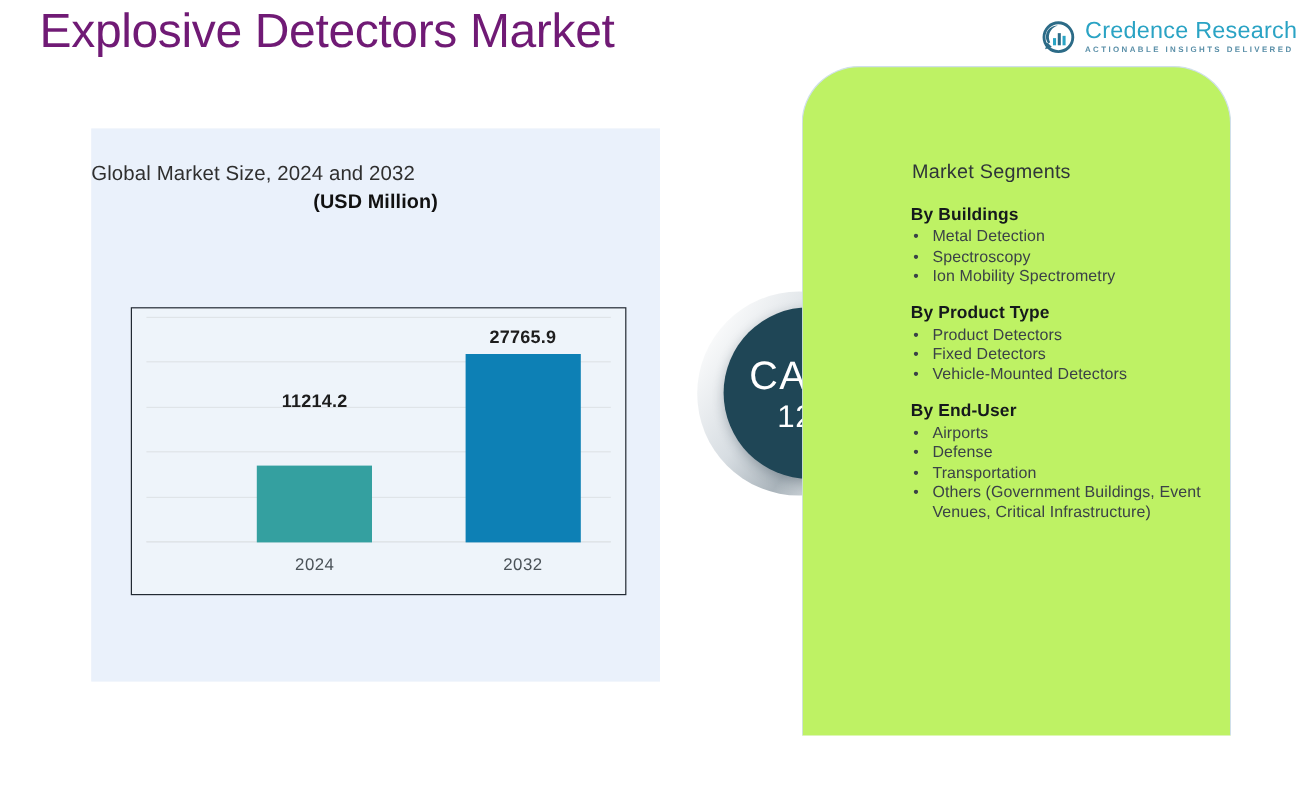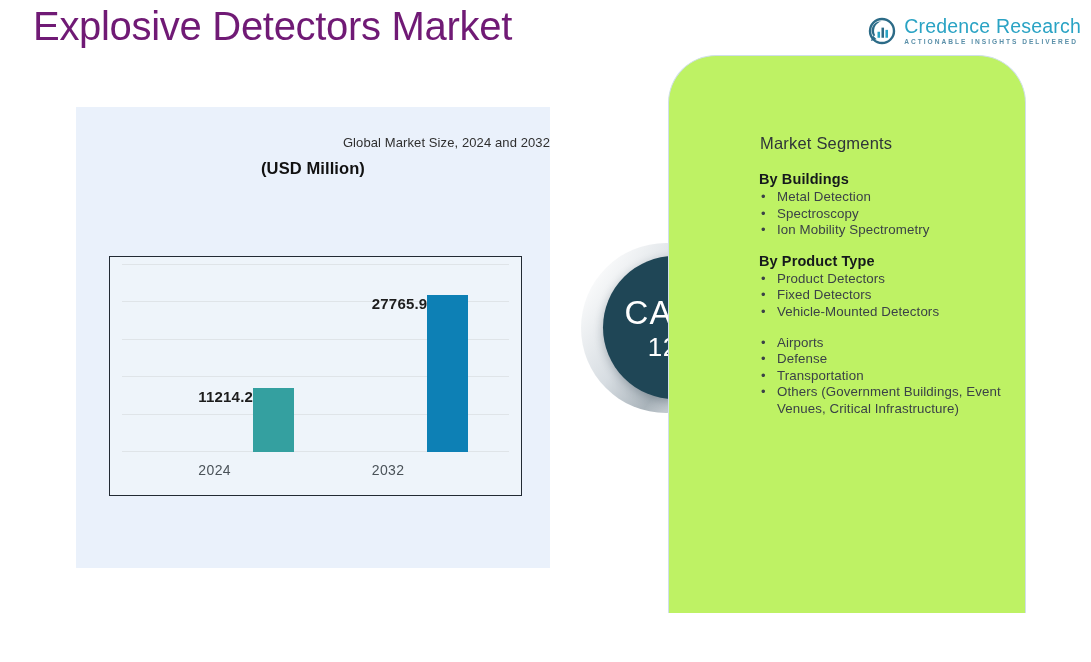--- a/index.html
+++ b/index.html
@@ -77,22 +77,22 @@
     top: 107px;
     width: 474px;
     height: 461px;
     background: #eaf1fb;
   }
   #chart-title {
     position: absolute;
     left: 0;
     top: 28px;
     width: 100%;
-    text-align: right;
-    font-size: 13px;
+    text-align: left;
+    font-size: 17px;
     color: #2f2f2f;
     letter-spacing: 0.1px;
   }
   #chart-units {
     position: absolute;
     left: 0;
     top: 52px;
     width: 100%;
     text-align: center;
     font-size: 16.5px;
@@ -130,21 +130,23 @@
     left: 0;
     right: 0;
     top: 0;
     bottom: 0;
   }
   .bar-slot {
     position: absolute;
     bottom: 43px;
     width: 96px;
     display: flex;
-    flex-direction: row;
+    flex-direction: column;
+    align-items: center;
+    margin-left: 16px;
   }
   .bar-value {
     font-size: 15px;
     font-weight: bold;
     color: #1d1d1d;
     margin-bottom: 5px;
     letter-spacing: 0.2px;
   }
   .bar-rect { width: 96px; }
   .bar-axis-label {
@@ -292,21 +294,21 @@
     <div id="grid-lines">
         <div class="grid-line" style="bottom: 43px;"></div>
         <div class="grid-line" style="bottom: 80.4px;"></div>
         <div class="grid-line" style="bottom: 117.8px;"></div>
         <div class="grid-line" style="bottom: 155.2px;"></div>
         <div class="grid-line" style="bottom: 192.6px;"></div>
         <div class="grid-line" style="bottom: 230px;"></div>
       </div>
     <div id="axis-baseline"></div>
     <div id="plot-area">
-        <div class="bar-slot" style="left: 88.29px;">
+        <div class="bar-slot" style="left: 88.29px; gap: 40px;">
           <div class="bar-value">11214.2</div>
           <div class="bar-rect" style="height: 63.5471px; background: rgb(52, 160, 160);"></div>
           <div class="bar-axis-label">2024</div>
         </div>
         <div class="bar-slot" style="left: 261.75px;">
           <div class="bar-value">27765.9</div>
           <div class="bar-rect" style="height: 157.34px; background: rgb(13, 128, 181);"></div>
           <div class="bar-axis-label">2032</div>
         </div>
       </div>
@@ -334,20 +336,21 @@
       </div>
       <div class="segment-group">
         <div class="segment-group-title">By Product Type</div>
         <ul class="segment-list">
           <li class="segment-item"><span class="bullet">•</span><span>Product Detectors</span></li>
           <li class="segment-item"><span class="bullet">•</span><span>Fixed Detectors</span></li>
           <li class="segment-item"><span class="bullet">•</span><span>Vehicle-Mounted Detectors</span></li>
         </ul>
       </div>
       <div class="segment-group">
+        <div class="segment-group-title">By End-User</div>
         <ul class="segment-list">
           <li class="segment-item"><span class="bullet">•</span><span>Airports</span></li>
           <li class="segment-item"><span class="bullet">•</span><span>Defense</span></li>
           <li class="segment-item"><span class="bullet">•</span><span>Transportation</span></li>
           <li class="segment-item"><span class="bullet">•</span><span>Others (Government Buildings, Event Venues, Critical Infrastructure)</span></li>
         </ul>
       </div>
     </div>
 </div>
 

